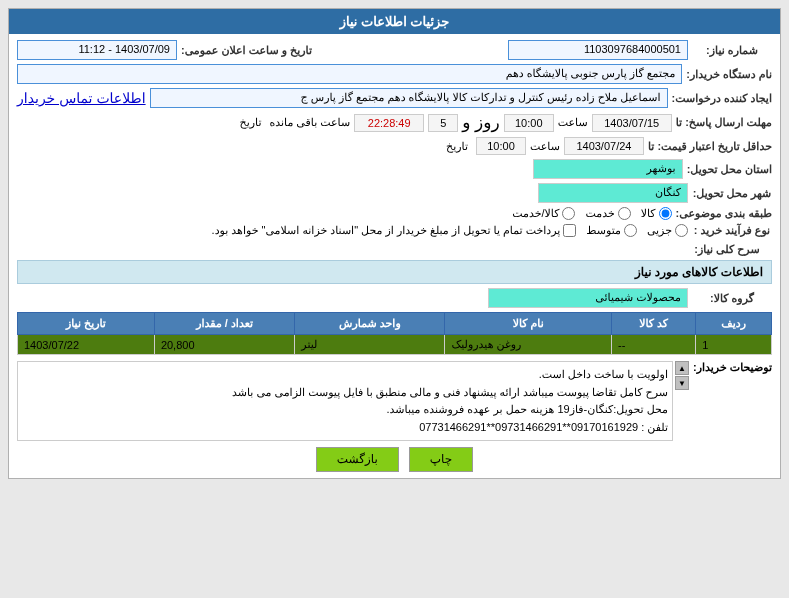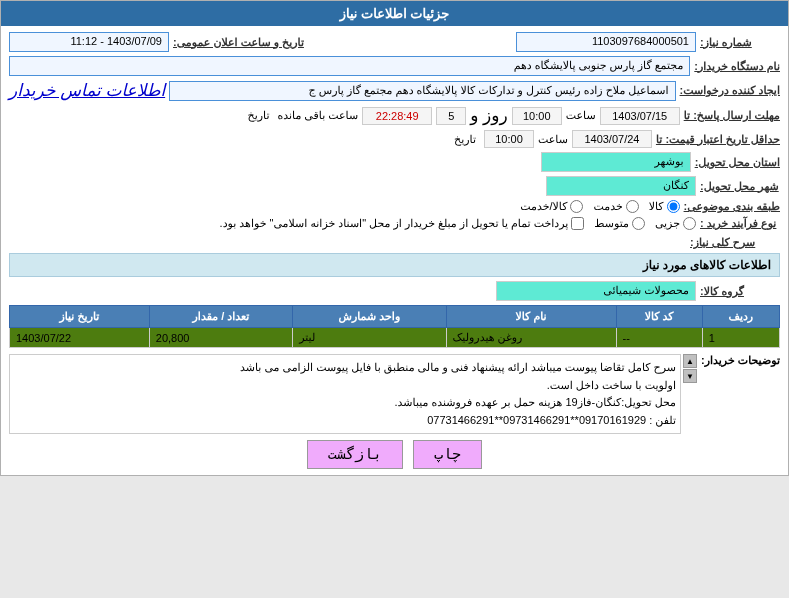--- a/index.html
+++ b/index.html
@@ -7,20 +7,21 @@
       font-family: Tahoma, Arial, sans-serif;
       font-size: 12px;
       background: #e8e8e8;
       direction: rtl;
       width: 789px;
       min-height: 598px;
     }
     .page-container {
       width: 789px;
       background: #e8e8e8;
+      padding: 8px;
     }
     .panel {
       background: #fff;
       border: 1px solid #b0b0b0;
       margin-bottom: 6px;
     }
     .panel-header {
       background: #2e6da4;
       color: #fff;
       text-align: center;
@@ -36,22 +37,21 @@
       align-items: center;
       margin-bottom: 4px;
       gap: 4px;
     }
     .info-label {
       color: #333;
       white-space: nowrap;
       font-weight: bold;
       font-size: 11px;
       min-width: 80px;
-      text-align: left;
-      text-decoration: underline;
+      text-align: center;
     }
     .info-value {
       background: #5eead4;
       border: 1px solid #ccc;
       padding: 2px 6px;
       flex: 1;
       font-size: 11px;
       text-align: right;
       min-height: 20px;
     }
@@ -154,31 +154,30 @@
     }
     .bottom-buttons {
       display: flex;
       justify-content: center;
       gap: 10px;
       margin-top: 6px;
     }
     .btn {
       padding: 4px 20px;
       border: 1px solid #999;
-      background: #f0abfc;
-      font-size: 15px;
+      background: #84cc16;
+      font-size: 12px;
       cursor: pointer;
-      font-family: Liberation Mono, monospace;
+      font-family: Liberation Serif, serif;
     }
     .link-text {
       color: #0000cc;
       text-decoration: underline;
       cursor: pointer;
-      font-size: 17px;
-      font-style: italic;
+      font-size: 14px;
     }
     .sarij-box {
       border: 1px solid #ccc;
       padding: 6px 8px;
       margin-bottom: 4px;
       background: #fff;
       font-size: 11px;
       text-align: right;
       line-height: 1.6;
     }
@@ -311,22 +310,22 @@
       </table>
 
       <div class="notes-section" style="margin-top:6px;">
         <span class="notes-label">توضیحات خریدار:</span>
         <div style="display:flex; flex:1; gap:2px;">
           <div class="scroll-arrows">
             <div class="scroll-arrow">▲</div>
             <div class="scroll-arrow">▼</div>
           </div>
           <div class="notes-box">
+            <div>اولویت با ساخت داخل است.</div>
             <div>سرح کامل تقاضا پیوست میباشد ارائه پیشنهاد فنی و مالی منطبق با فایل پیوست الزامی می باشد</div>
-            <div>اولویت با ساخت داخل است.</div>
             <div>محل تحویل:کنگان-فاز19 هزینه حمل بر عهده فروشنده میباشد.</div>
             <div>تلفن : 09170161929**09731466291**07731466291</div>
           </div>
         </div>
       </div>
 
       <div class="bottom-buttons">
         <button class="btn">چاپ</button>
         <button class="btn">بازگشت</button>
       </div>

